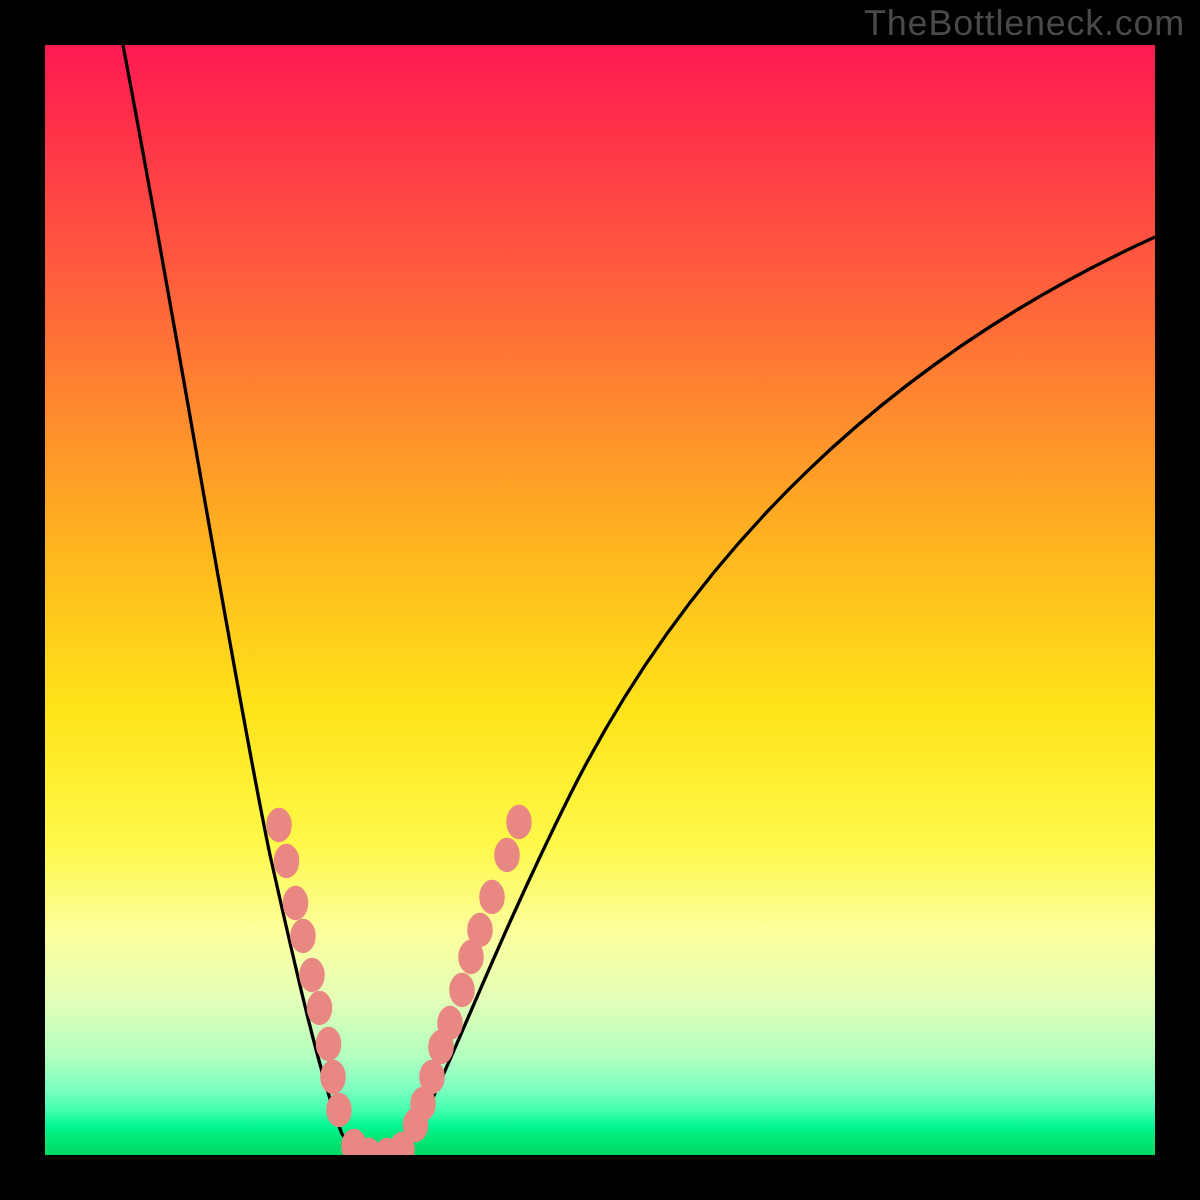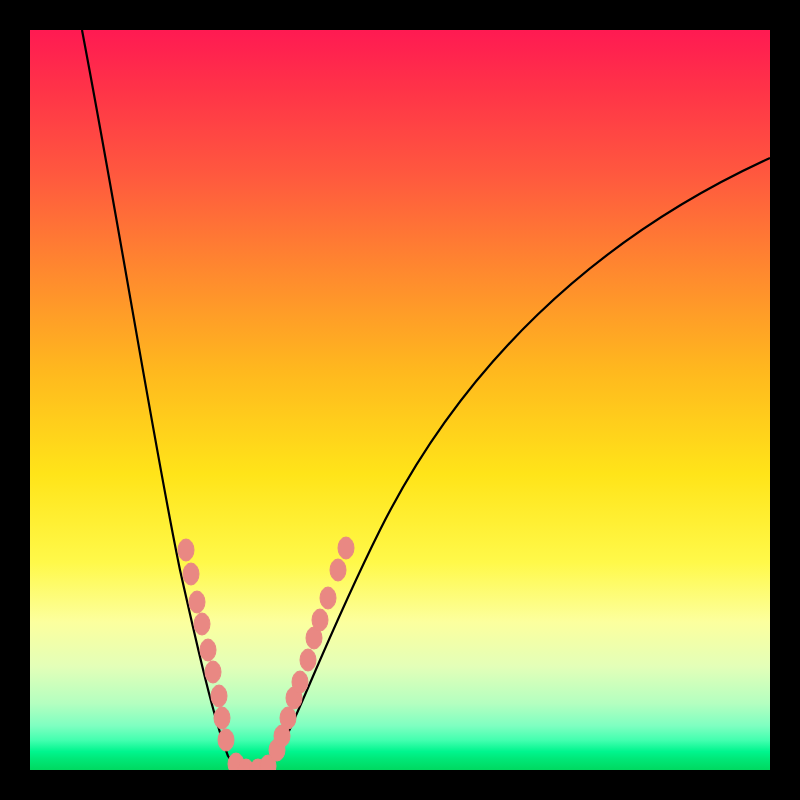--- a/index.html
+++ b/index.html
@@ -63,20 +63,21 @@
   }
   .marker {
     fill: #e98883;
     stroke: #e98883;
   }
 </style>
 </head>
 <body>
 
 <div class="frame">
+  <div class="watermark">TheBottleneck.com</div>
 
   <div class="plot-area">
     <svg width="740" height="740" viewBox="0 0 740 740">
       <path class="curve" d="M 52 0 C 90 200, 125 420, 150 540 C 168 620, 184 690, 198 726 C 204 736, 212 740, 222 740 C 232 740, 240 736, 248 724 C 268 686, 300 600, 350 500 C 430 340, 560 210, 740 128"></path>
       <g id="marker-layer">
           <ellipse cx="156" cy="520" rx="8" ry="11" class="marker"></ellipse>
           <ellipse cx="161" cy="544" rx="8" ry="11" class="marker"></ellipse>
           <ellipse cx="167" cy="572" rx="8" ry="11" class="marker"></ellipse>
           <ellipse cx="172" cy="594" rx="8" ry="11" class="marker"></ellipse>
           <ellipse cx="178" cy="620" rx="8" ry="11" class="marker"></ellipse>

